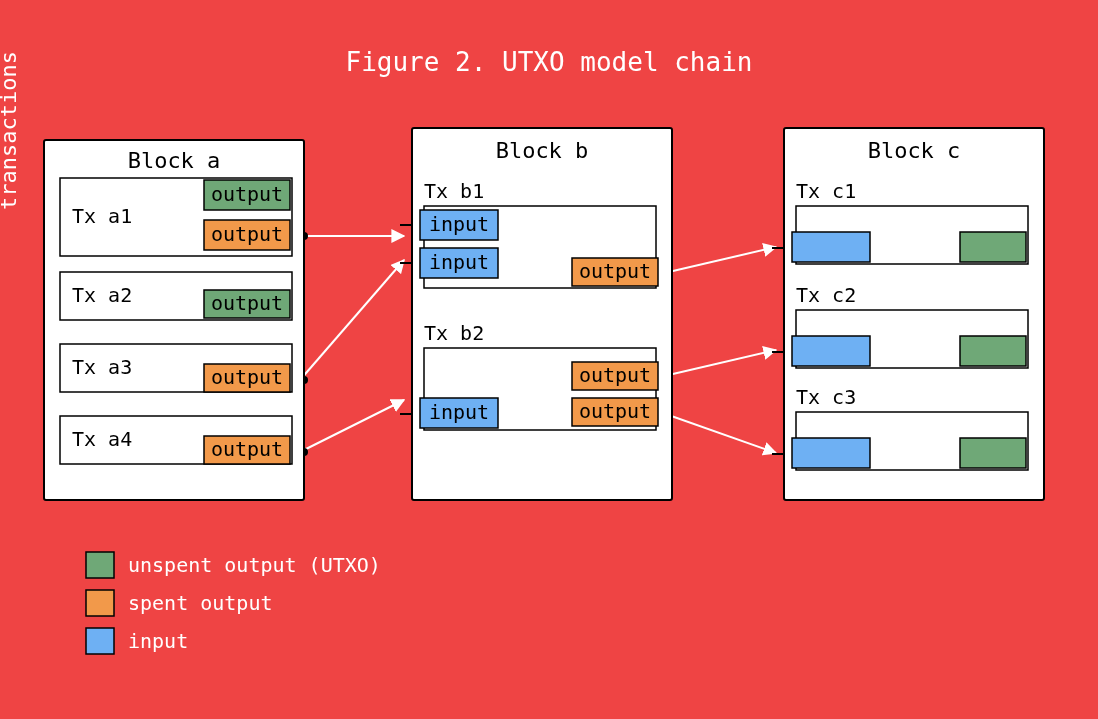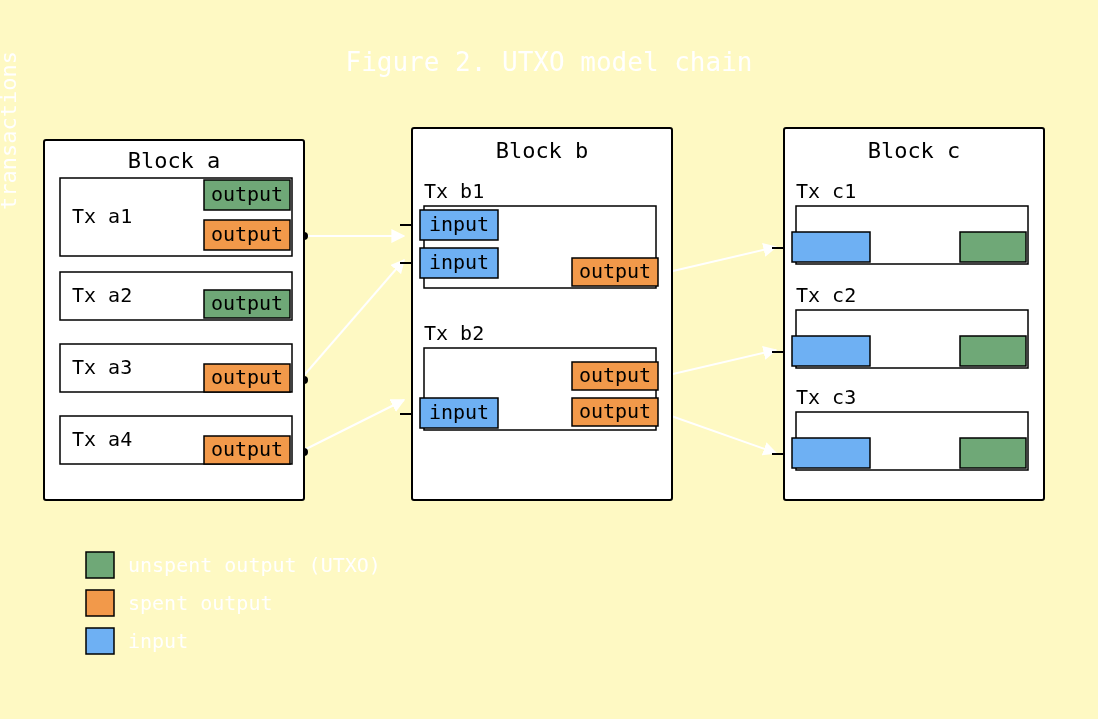--- a/index.html
+++ b/index.html
@@ -5,21 +5,21 @@
   html, body {
     margin: 0;
     padding: 0;
     background: #000;
     font-family: "Menlo", "Consolas", "DejaVu Sans Mono", monospace;
   }
   #stage {
     position: relative;
     width: 1098px;
     height: 719px;
-    background: #fef9c3;
+    background: #ef4444;
   }
   svg { display: block; }
   text { font-family: "Menlo","Consolas","DejaVu Sans Mono",monospace; }
   .row-label {
     font-size: 22px;
     fill: #fff;
     dominant-baseline: middle;
   }
   .title-label {
     font-size: 22px;

